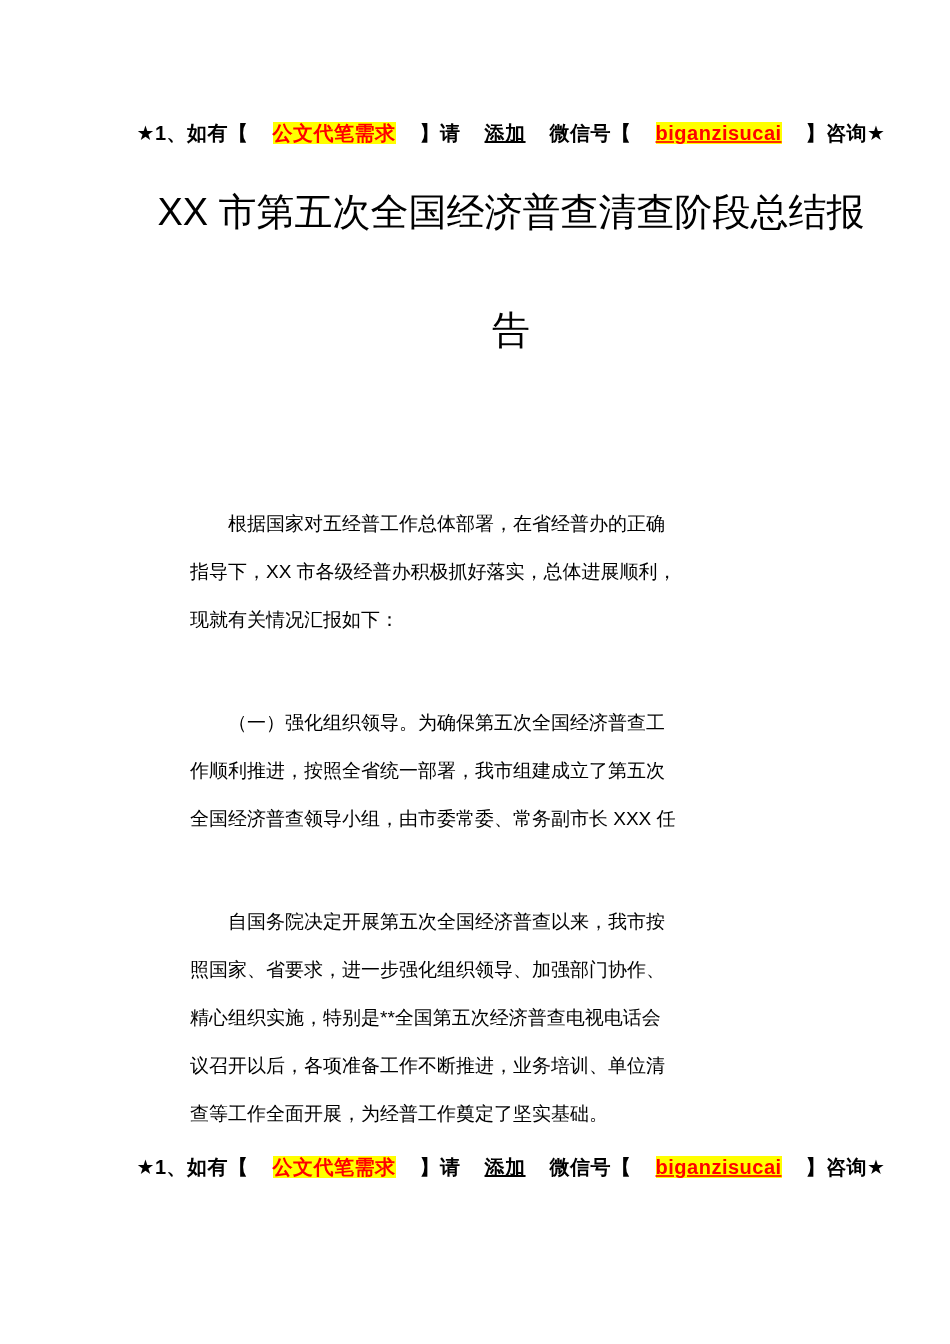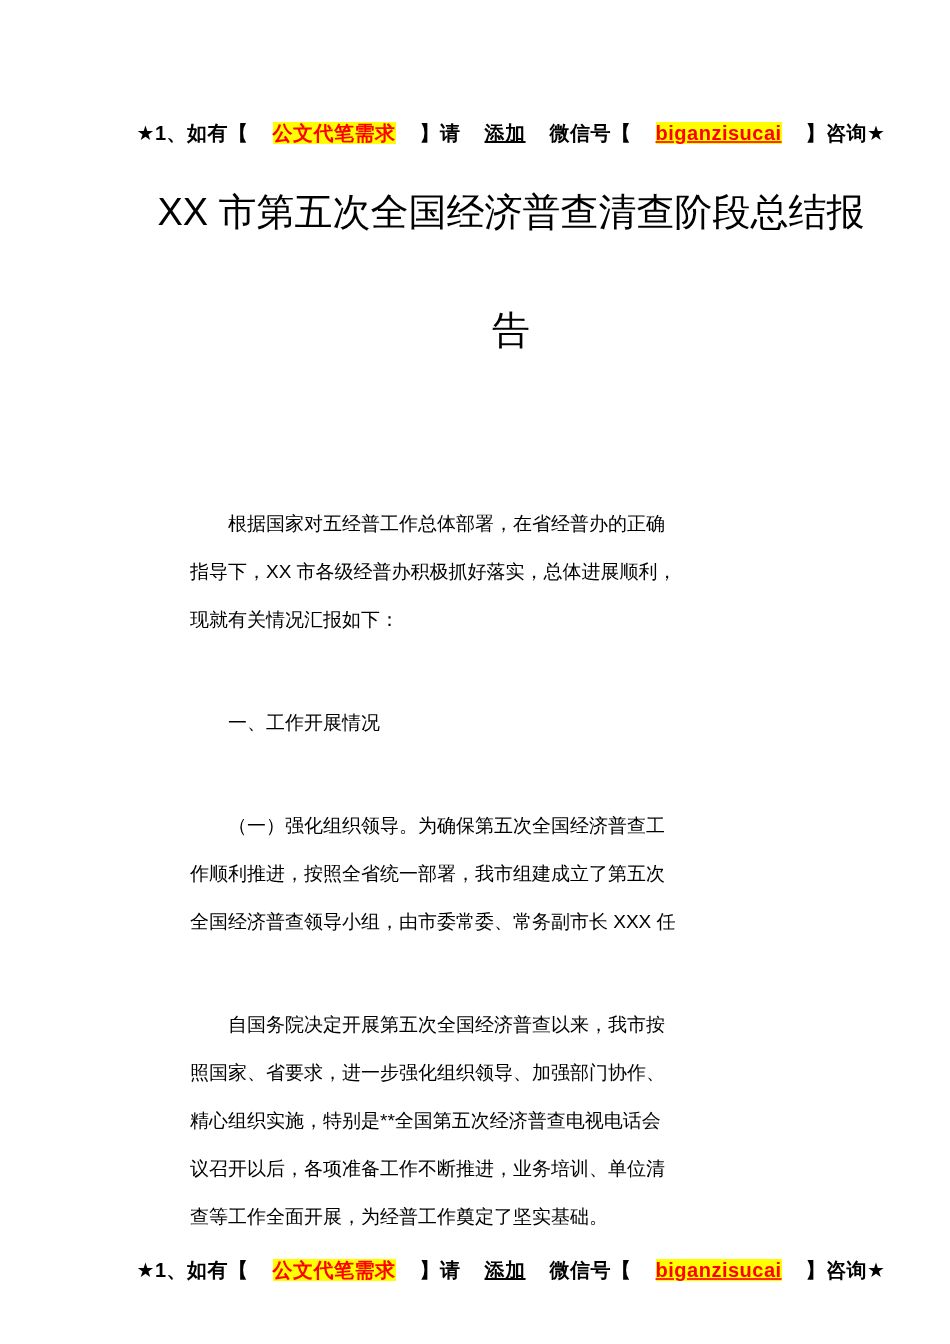--- a/index.html
+++ b/index.html
@@ -72,21 +72,20 @@
     <div><span class="seg-b">★1、如有【</span><span class="seg-hl">公文代笔需求</span><span class="seg-b">】请</span><span class="seg-bu">添加</span><span class="seg-b">微信号【</span><span class="seg-hlu">biganzisucai</span><span class="seg-b">】咨询★</span></div>
   </div>
 
   <h1 class="doc-title">XX 市第五次全国经济普查清查阶段总结报
 告</h1>
 
   <div class="body-text">
     <p class="para">根据国家对五经普工作总体部署，在省经普办的正确
 指导下，XX 市各级经普办积极抓好落实，总体进展顺利，
 现就有关情况汇报如下：</p>
-    <p class="section-heading">一、工作开展情况</p>
     <p class="para">（一）强化组织领导。为确保第五次全国经济普查工
 作顺利推进，按照全省统一部署，我市组建成立了第五次
 全国经济普查领导小组，由市委常委、常务副市长 XXX 任</p>
     <p class="para">自国务院决定开展第五次全国经济普查以来，我市按
 照国家、省要求，进一步强化组织领导、加强部门协作、
 精心组织实施，特别是**全国第五次经济普查电视电话会
 议召开以后，各项准备工作不断推进，业务培训、单位清
 查等工作全面开展，为经普工作奠定了坚实基础。</p>
   </div>
 

